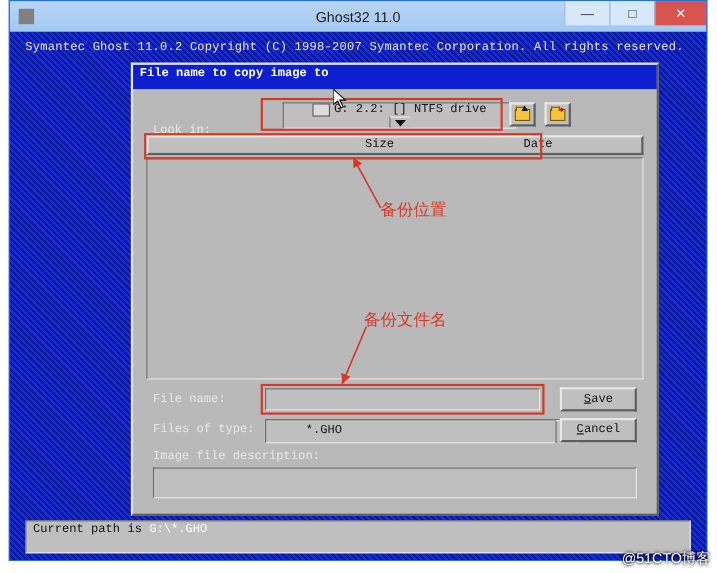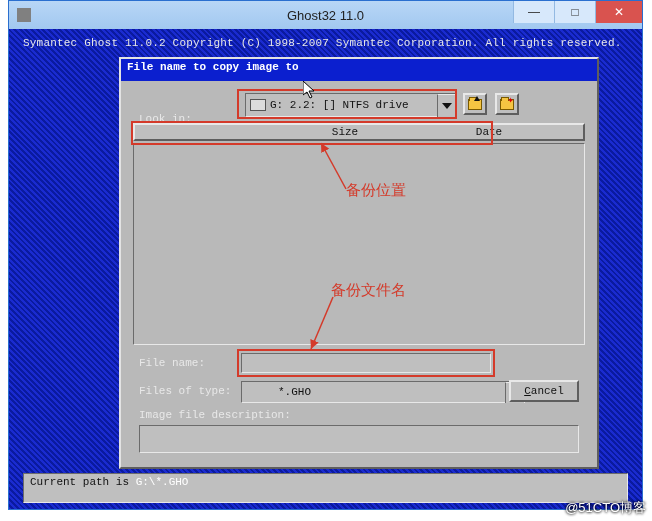--- a/index.html
+++ b/index.html
@@ -353,21 +353,21 @@
 
     <div class="copyright-bar">Symantec Ghost 11.0.2   Copyright (C) 1998-2007 Symantec Corporation. All rights reserved.</div>
 
     <div class="dialog">
       <div class="dialog-title">File name to copy image to</div>
 
       <div class="dlg-body">
 
         <div class="lbl" style="left:18px; top:32px;">Look in:</div>
 
-        <div class="combo" style="left:124px; top:12px; width:210px; height:22px;">
+        <div class="combo" style="left:136px; top:12px; width:210px; height:22px;flex-direction:column;">
           <span class="combo-text">
             <span class="drive-icon"></span>
             <span>G: 2.2: [] NTFS drive</span>
           </span>
           <span class="arrow"></span>
         </div>
 
         <div class="iconbtn" style="left:342px; top:12px;">
           <span class="folder-glyph">
             <span class="folder-up-arrow"></span>
@@ -382,20 +382,23 @@
         <div class="list-header">
           <span class="col-name">Name</span>
           <span class="col-size">Size</span>
           <span class="col-date">Date</span>
         </div>
 
         <div class="list-area"></div>
 
         <div class="lbl" style="left:18px; top:276px;font-family:Liberation Mono, monospace;">File name:</div>
         <div class="textin" style="left:120px; top:272px; width:250px; height:20px;"></div>
+        <div class="btn" style="left:388px; top:271px;">
+          <u>S</u><span></span><span>ave</span>
+        </div>
 
         <div class="lbl" style="left:18px; top:304px;">Files of type:</div>
         <div class="combo" style="left:120px; top:300px; width:250px; height:20px;padding-left:32px;">
           <span class="combo-text">
               <span>*.GHO</span>
             </span>
           <span class="arrow"></span>
         </div>
         <div class="btn" style="left:388px; top:299px;">
           <u>C</u><span>ancel</span>

